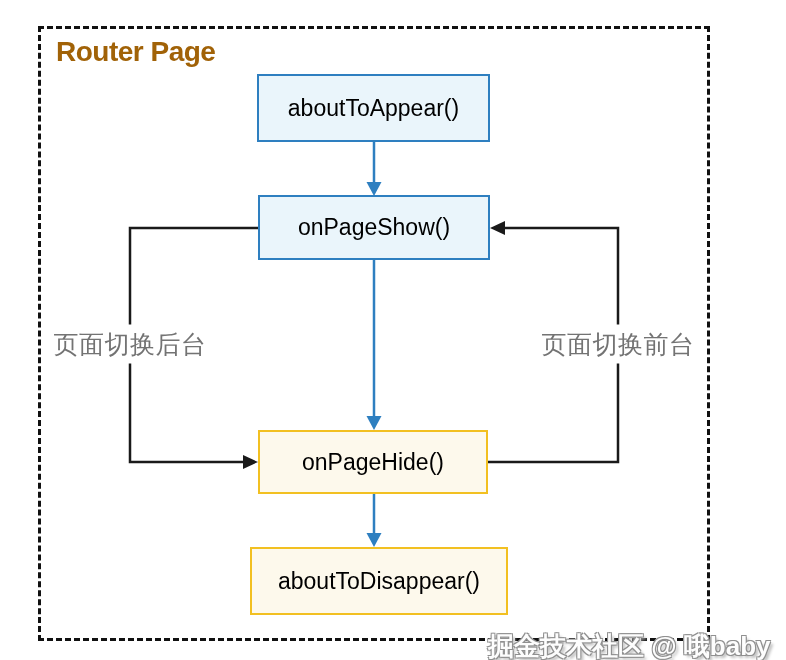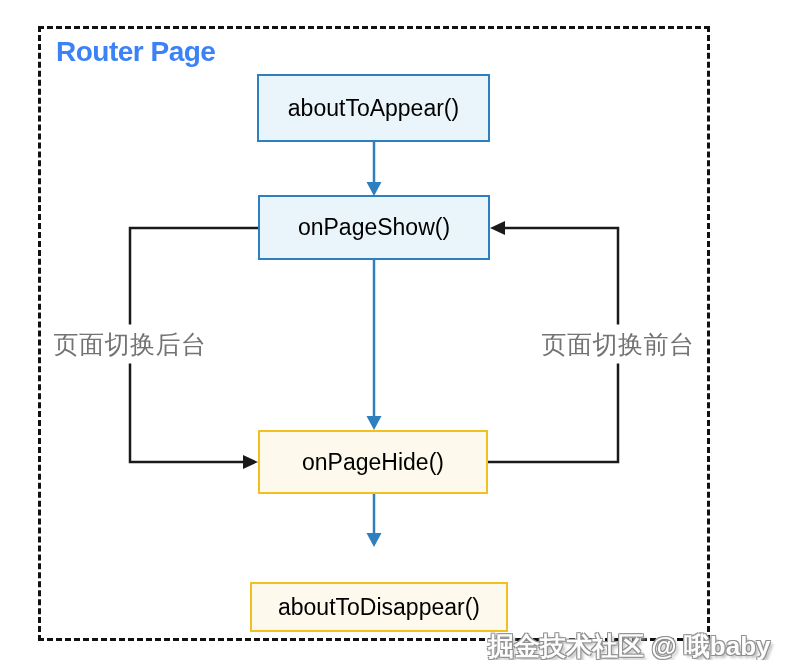--- a/index.html
+++ b/index.html
@@ -23,21 +23,21 @@
     height: 615px;
     border: 3px dashed #111111;
     box-sizing: border-box;
   }
   .title {
     position: absolute;
     left: 56px;
     top: 36px;
     font-size: 28px;
     font-weight: bold;
-    color: #3b82f6;
+    color: #a16207;
     letter-spacing: -0.5px;
     white-space: nowrap;
   }
   svg.wires {
     position: absolute;
     left: 0;
     top: 0;
     width: 786px;
     height: 660px;
     pointer-events: none;
@@ -56,21 +56,21 @@
     border: 2px solid #2e7fc0;
     background: #eaf5fb;
   }
   .node.yellow {
     border: 2px solid #f2c021;
     background: #fdf9ec;
   }
   .node-aboutToAppear   { left: 257px; top: 74px;  width: 233px; height: 68px; }
   .node-onPageShow      { left: 258px; top: 195px; width: 232px; height: 65px; }
   .node-onPageHide      { left: 258px; top: 430px; width: 230px; height: 64px; }
-  .node-aboutToDisappear{ left: 250px; top: 547px; width: 258px; height: 50px; margin-top: 35px; }
+  .node-aboutToDisappear{ left: 250px; top: 547px; width: 258px; height: 68px; }
   .edge-label {
     position: absolute;
     transform: translate(-50%, -50%);
     background: #ffffff;
     padding: 3px 4px;
     font-size: 25px;
     color: #737373;
     white-space: nowrap;
     letter-spacing: 0.5px;
   }

